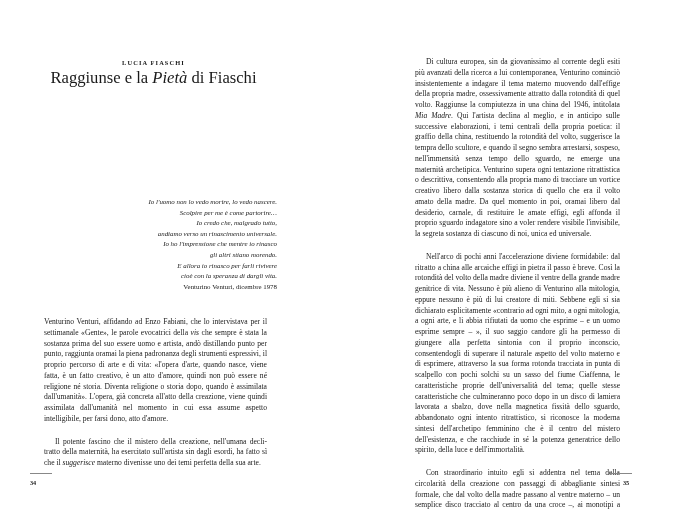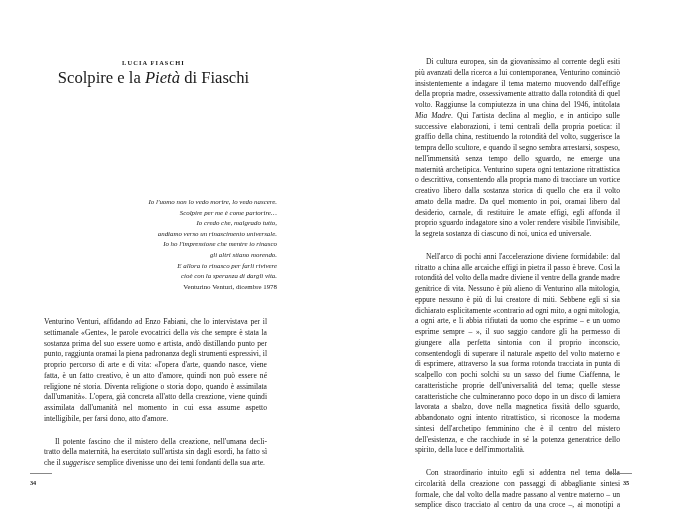--- a/index.html
+++ b/index.html
@@ -44,37 +44,37 @@
     .left .folio-rule { left: 30px; }
     .left .folio { left: 30px; }
     .right .folio-rule { left: 270px; }
     .right .folio { left: 283px; }
   </style>
 </head>
 <body>
 
 <div class="page left">
   <div class="author">Lucia Fiaschi</div>
-  <div class="title"><span>Scolpire e la </span><i>Pietà</i><span> di Fiaschi</span></div>
+  <div class="title"><span>Raggiunse e la </span><i>Pietà</i><span> di Fiaschi</span></div>
 
   <div class="epigraph">
     <div>Io l'uomo non lo vedo morire, lo vedo nascere.</div>
     <div>Scolpire per me è come partorire…</div>
     <div>Io credo che, malgrado tutto,</div>
     <div>andiamo verso un rinascimento universale.</div>
     <div>Io ho l'impressione che mentre io rinasco</div>
     <div>gli altri stiano morendo.</div>
     <div>E allora io rinasco per farli rivivere</div>
     <div>cioè con la speranza di dargli vita.</div>
     <div class="sig">Venturino Venturi, dicembre 1978</div>
   </div>
 
   <div class="body">
     <p class="first"><span>Venturino Venturi, affidando ad Enzo Fabiani, che lo intervistava per il settimanale «Gente», le parole evocatrici della </span><i>vis</i><span> che sempre è stata la sostanza prima del suo essere uomo e artista, andò distillando pun­to per punto, raggiunta oramai la piena padronanza degli strumenti espressivi, il proprio percorso di arte e di vita: «l'opera d'arte, quando nasce, viene fatta, è un fatto creativo, è un atto d'amore, quindi non può essere né religione né storia. Diventa religione o storia dopo, quando è assimilata dall'umanità». L'opera, già concreta all'atto della creazione, viene quindi assimilata dall'umanità nel momento in cui essa assume aspetto intelligibile, per farsi dono, atto d'amore.</span></p>
-    <p><span>Il potente fascino che il mistero della creazione, nell'umana decli­tratto della maternità, ha esercitato sull'artista sin dagli esordi, ha fatto sì che il </span><i>suggerisce</i><span> semplice divenisse uno dei temi fondanti della sua arte.</span></p>
+    <p><span>Il potente fascino che il mistero della creazione, nell'umana decli­tratto della maternità, ha esercitato sull'artista sin dagli esordi, ha fatto sì che il </span><i>suggerisce</i><span> materno divenisse uno dei temi perfetta della sua arte.</span></p>
   </div>
 
   <div class="folio-rule"></div>
   <div class="folio">34</div>
 </div>
 
 <div class="page right">
   <div class="body">
     <p><span>Di cultura europea, sin da giovanissimo al corrente degli esiti più avanzati della ricerca a lui contemporanea, Venturino cominciò insi­stentemente a indagare il tema materno muovendo dall'effige della propria madre, ossessivamente attratto dalla rotondità di quel vol­to. Raggiunse la compiutezza in una china del 1946, intitolata </span><i>Mia Madre</i><span>. Qui l'artista declina al meglio, e in anticipo sulle successive elaborazioni, i temi centrali della propria poetica: il graffio della china, restituendo la rotondità del volto, suggerisce la tempra dello scultore, e quando il segno sembra arrestarsi, sospeso, nell'immensità senza tempo dello sguardo, ne emerge una maternità archetipica. Venturino supera ogni tentazione ritrattistica o descrittiva, consentendo alla pro­pria mano di tracciare un vortice creativo libero dalla sostanza storica di quello che era il volto amato della madre. Da quel momento in poi, oramai libero dal desiderio, carnale, di restituire le amate effigi, egli affonda il proprio sguardo indagatore sino a voler rendere visibile l'invisibile, la segreta sostanza di ciascuno di noi, unica ed universale.</span></p>
     <p><span>Nell'arco di pochi anni l'accelerazione diviene formidabile: dal ri­tratto a china alle arcaiche effigi in pietra il passo è breve. Così la rotondità del volto della madre diviene il ventre della grande madre genitrice di vita. Nessuno è più alieno di Venturino alla mitologia, eppure nessuno è più di lui creatore di miti. Sebbene egli si sia dichia­rato esplicitamente «contrario ad ogni mito, a ogni mitologia, a ogni arte, e li abbia rifiutati da uomo che esprime – e un uomo esprime sempre – », il suo saggio candore gli ha permesso di giungere alla perfetta sintonia con il proprio inconscio, consentendogli di superare il naturale aspetto del volto materno e di esprimere, attraverso la sua forma rotonda tracciata in punta di scalpello con pochi solchi su un sasso del fiume Ciaffenna, le caratteristiche proprie dell'universalità del tema; quelle stesse caratteristiche che culmineranno poco dopo in un disco di lamiera lavorata a sbalzo, dove nella magnetica fissità dello sguardo, abbandonato ogni intento ritrattistico, si riconosce la moderna sintesi dell'archetipo femminino che è il centro del mistero dell'esistenza, e che racchiude in sé la potenza generatrice dello spirito, della luce e dell'immortalità.</span></p>

